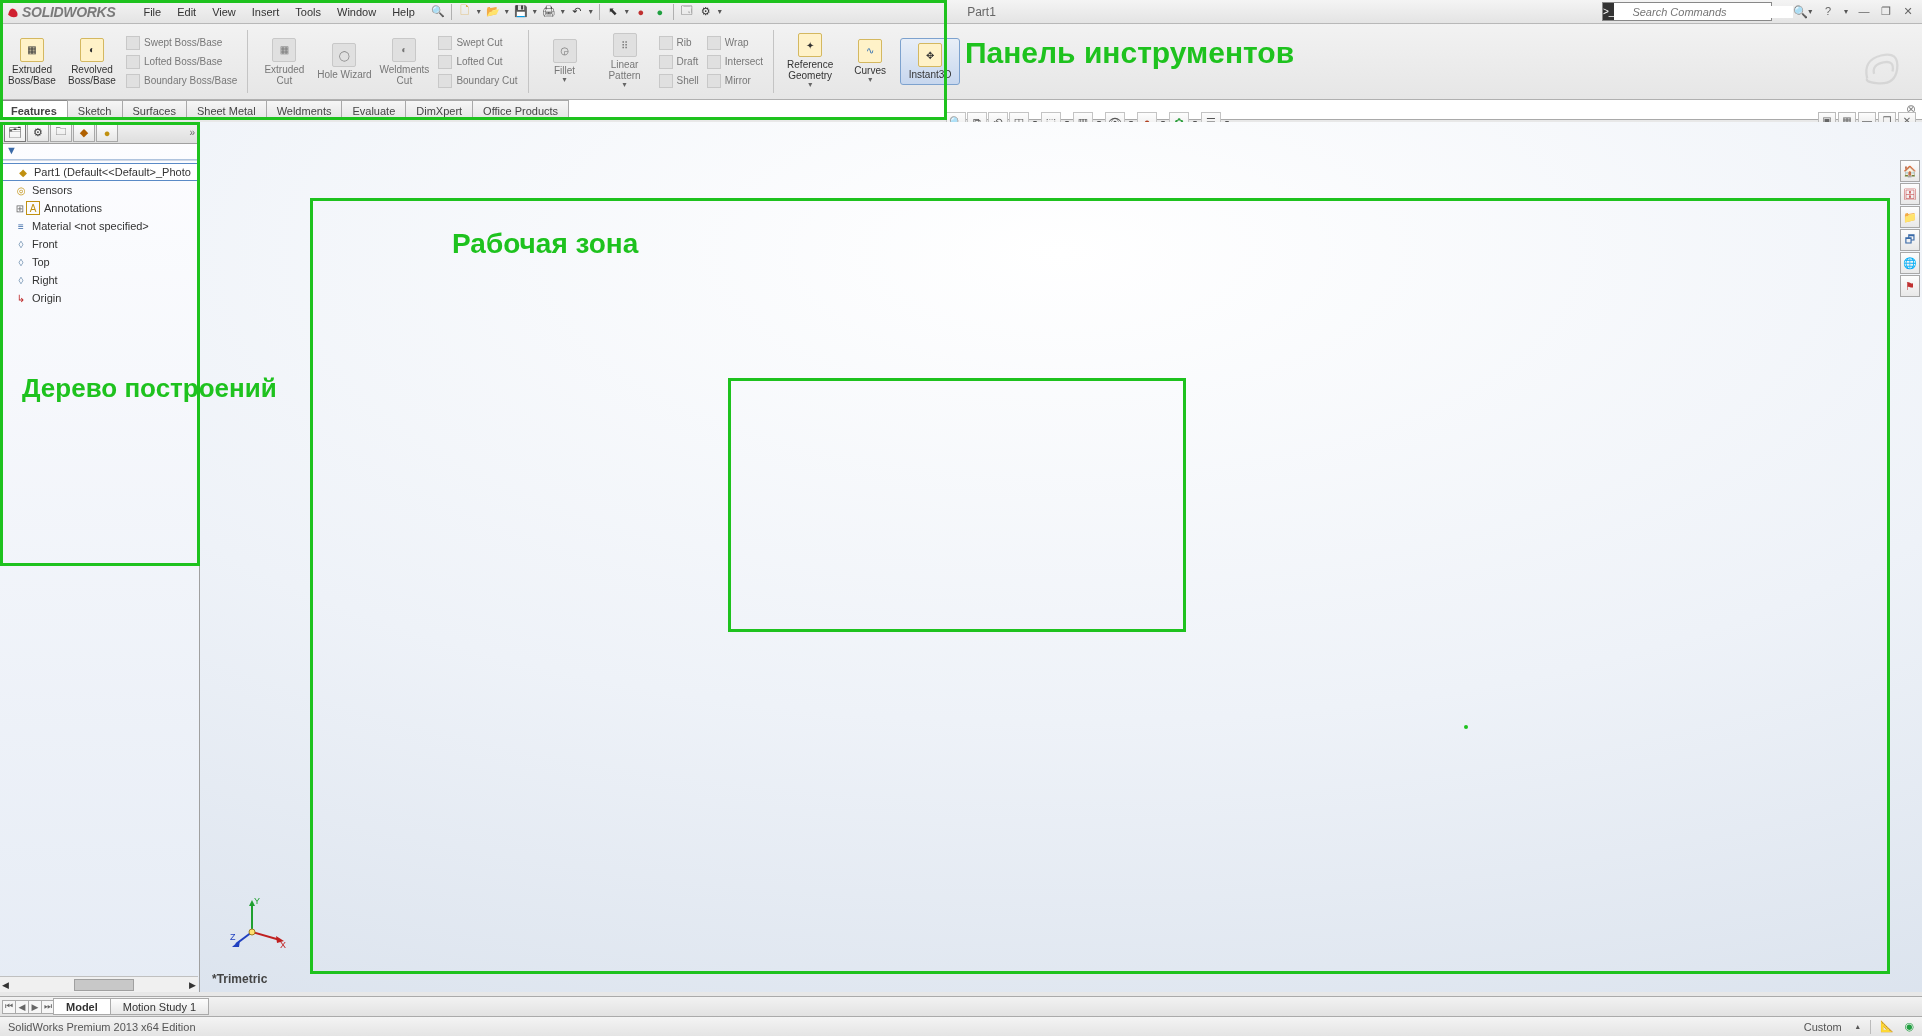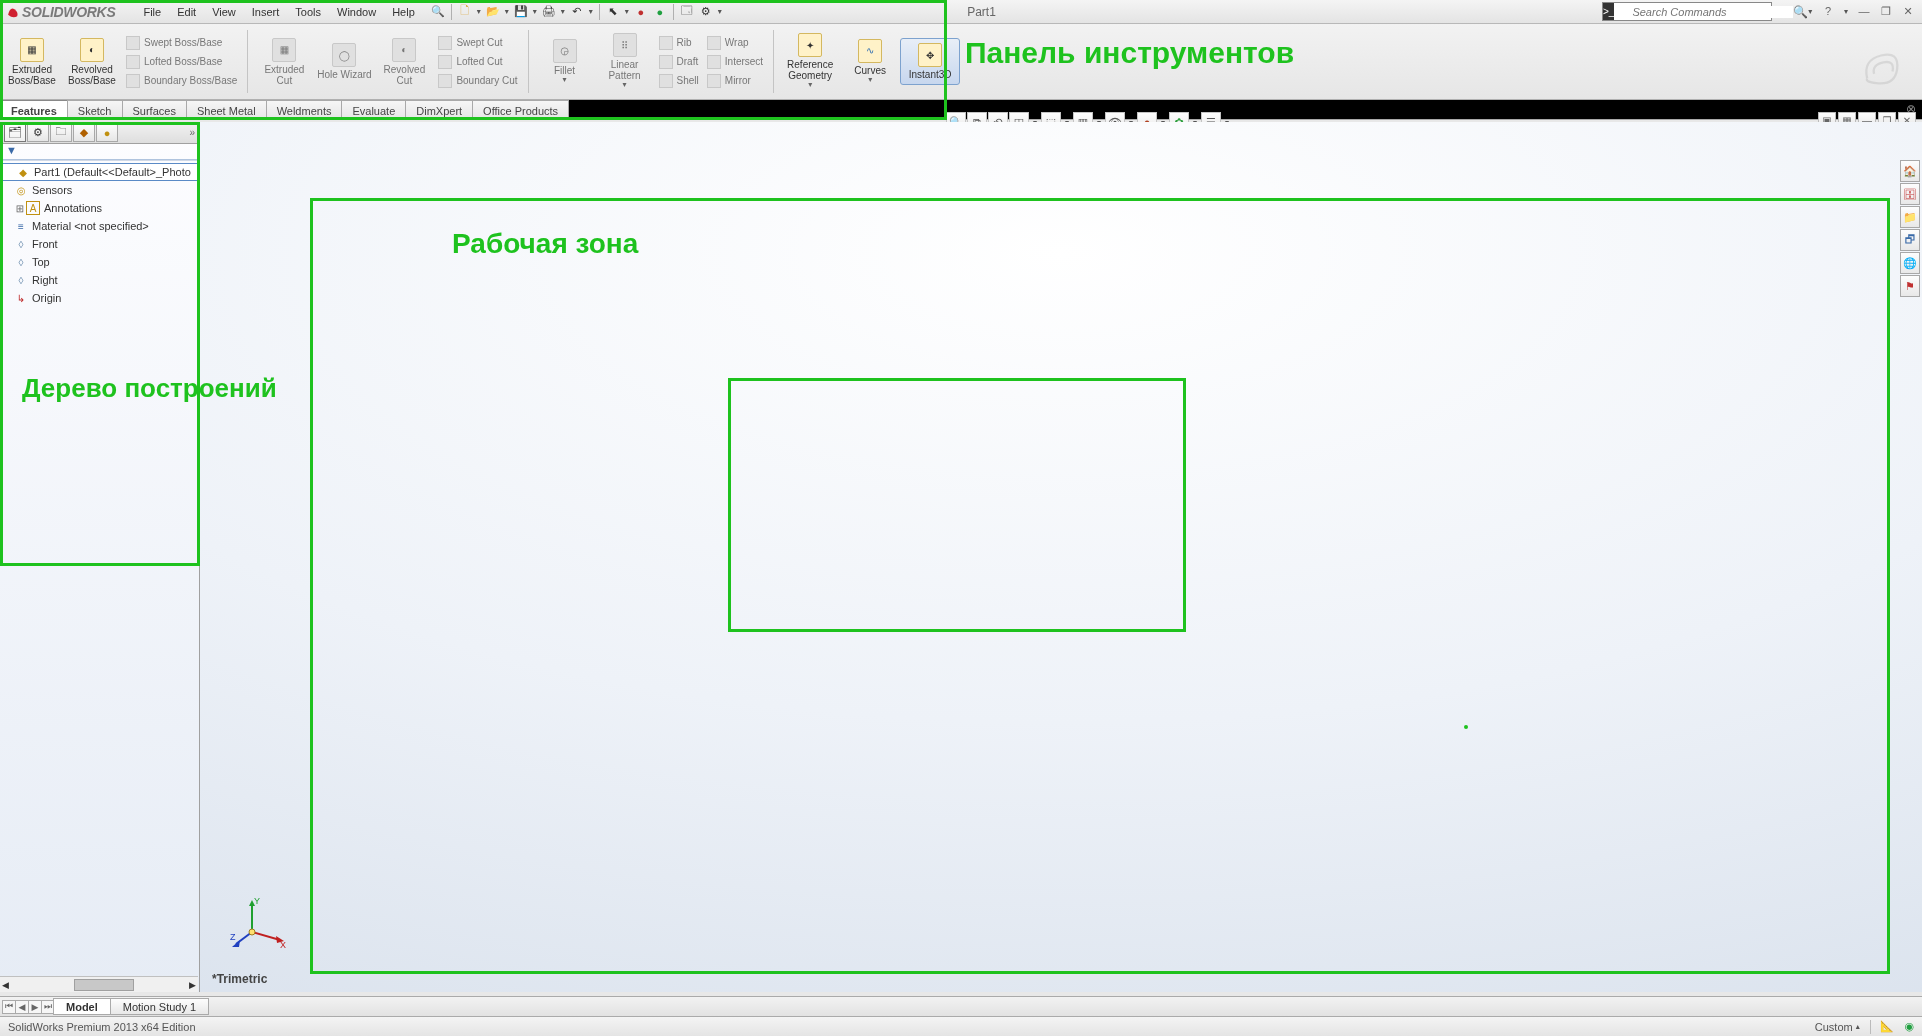--- a/index.html
+++ b/index.html
@@ -44,21 +44,21 @@
 .rbtn-large.enabled .ricon { background:#fff2c8; border-color:#d4b860; }
 .rbtn-small { display:flex; align-items:center; font-size:10px; color:#777; padding:1px 4px; cursor:default; height:18px;}
 .rbtn-small .ricon { width:14px; height:14px; background:#e0e0e0; border:1px solid #c8c8c8; margin-right:4px; display:flex;align-items:center;justify-content:center;}
 .rcol { display:flex; flex-direction:column; justify-content:center; gap:1px;}
 .rsep { width:1px; background:#c4c4c4; margin:6px 4px; }
 .rbtn-active { background:linear-gradient(#e8eef7,#c7d7ee); border:1px solid #7da2ce; border-radius:3px; }
 .rbtn-active .ricon { background:#fff; border-color:#7da2ce;}
 #anth-logo { position:absolute; right:18px; top:44px; opacity:0.3; }
 
 
-#ribtabs { height:20px; background:#000000; border-bottom:1px solid #a9a9a9; display:flex; position:relative;}
+#ribtabs { height:20px; background:#ffffff; border-bottom:1px solid #a9a9a9; display:flex; position:relative;}
 .ribtab { padding:2px 10px 0 10px; font-size:11px; border:1px solid #a9a9a9; border-bottom:none;
   background:linear-gradient(#f6f6f6,#e6e6e6); margin-right:-1px; color:#444; cursor:default; height:19px;
   display:flex; align-items:center;}
 .ribtab.active { background:#fff; font-weight:bold; border-top:1px solid #888;}
 #ribtabs .closebtn { position:absolute; right:6px; top:2px; font-size:12px; color:#888; cursor:default;}
 
 
 #view-tb { position:absolute; left:946px; top:112px; display:flex; gap:1px; align-items:center; background:transparent;}
 #view-tb .vtb { width:20px; height:20px; display:flex; align-items:center; justify-content:center;
   background:linear-gradient(#fdfdfd,#e8e8e8); border:1px solid #c4c4c4; cursor:default; font-size:11px; color:#555;}
@@ -111,21 +111,21 @@
 #bottom-tabs .tabctl span{ width:14px; height:14px; border:1px solid #aaa; background:#f6f6f6;
   display:flex;align-items:center;justify-content:center; font-size:9px; color:#666; margin-right:-1px; cursor:default;}
 .btab { padding:2px 12px; border:1px solid #aaa; background:linear-gradient(#fdfdfd,#e8e8e8);
   margin-left:-1px; font-size:11px; cursor:default; height:17px; display:flex;align-items:center;}
 .btab.active { background:#fff; font-weight:bold;}
 #status { position:absolute; left:0; bottom:0; height:20px; width:100%;
   background:linear-gradient(#f4f4f4,#e4e4e4); border-top:1px solid #aaa;
   display:flex; align-items:center; padding:0 8px; font-size:11px; color:#555;}
 #status .right { margin-left:auto; display:flex; align-items:center; gap:10px;}
 .stat-sep{width:1px;height:14px;background:#bbb;}
-.stat-btn{display:flex;align-items:center;gap:3px;cursor:default;}
+.stat-btn{display:flex;align-items:center;gap:14px;cursor:default;}
 </style>
 </head>
 <body>
 
 <div id="titlebar">
   <div id="logo">
     <svg viewBox="0 0 20 20">
         <path d="M3 14 Q6 2 12 6 Q18 10 16 16 Q10 20 3 14" fill="#d02030"></path>
       </svg>
     <span id="logo-text">SOLIDWORKS</span>
@@ -211,21 +211,21 @@
     <div class="rbtn-large">
       <div class="ricon">▦</div>
       <span>Extruded Cut</span>
       </div>
     <div class="rbtn-large">
       <div class="ricon">◯</div>
       <span>Hole Wizard</span>
       </div>
     <div class="rbtn-large">
       <div class="ricon">◐</div>
-      <span>Revolved Cut</span>
+      <span>Weldments Cut</span>
       </div>
     <div class="rcol">
       <div class="rbtn-small">
         <div class="ricon"></div>
         <span>Swept Cut</span>
         </div>
       <div class="rbtn-small">
         <div class="ricon"></div>
         <span>Lofted Cut</span>
         </div>

